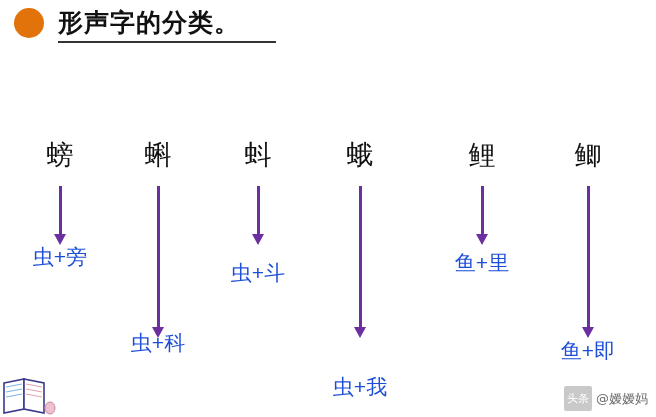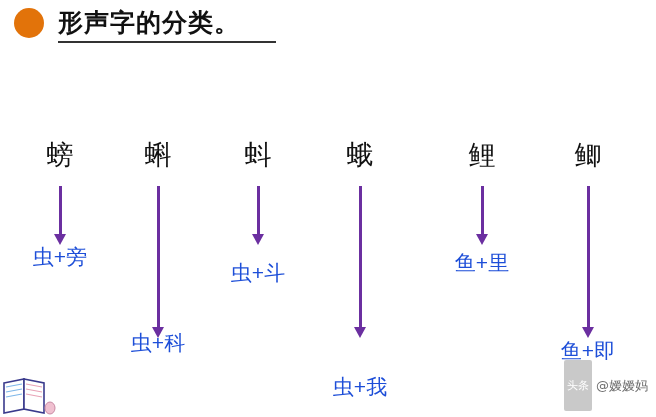--- a/index.html
+++ b/index.html
@@ -125,21 +125,21 @@
     align-items: center;
     font-family: "DejaVu Sans", sans-serif;
     font-size: 13px;
     color: #6e6e6e;
     white-space: nowrap;
   }
   .wm-badge {
     background: #c9c9c9;
     color: #ffffff;
     font-size: 11px;
-    padding: 18px 3px;
+    padding: 5px 3px;
     border-radius: 2px;
     margin-right: 4px;
     letter-spacing: 0px;
   }
 </style>
 </head>
 <body>
 
 <div class="slide">
 

